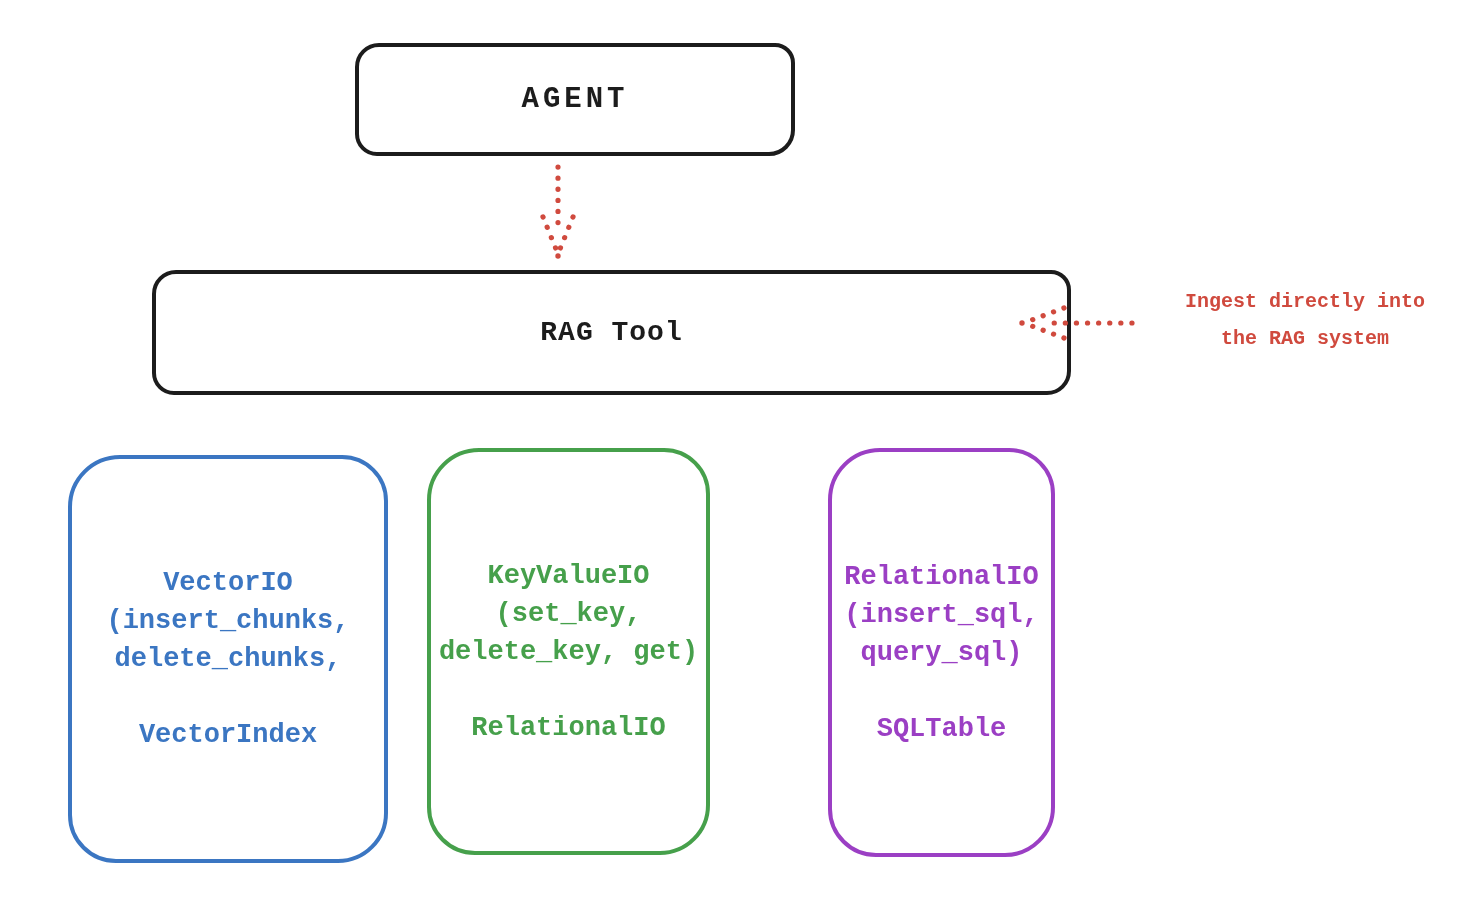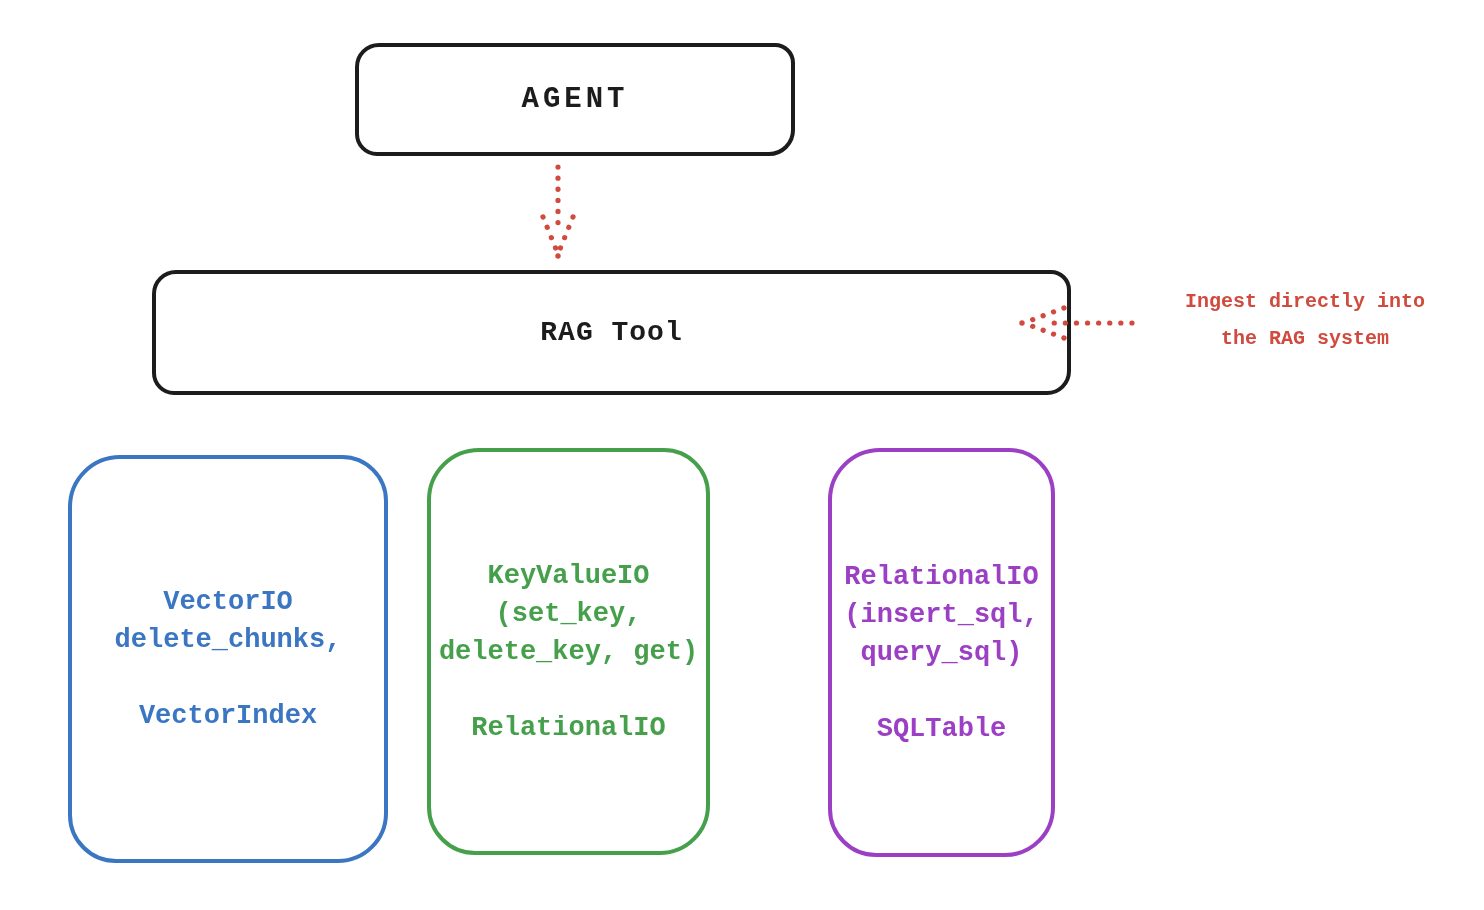--- a/index.html
+++ b/index.html
@@ -105,20 +105,21 @@
   </svg>
 
   <div class="annotation">
     <div>Ingest directly into</div>
     <div>the RAG system</div>
   </div>
 
   <div class="backend vector">
     <div>
       <div>VectorIO</div>
+      <div>(insert_chunks,</div>
       <div>delete_chunks,</div>
     </div>
     <div class="line-gap"></div>
     <div>VectorIndex</div>
   </div>
 
   <div class="backend keyvalue">
     <div>
       <div>KeyValueIO</div>
       <div>(set_key,</div>

